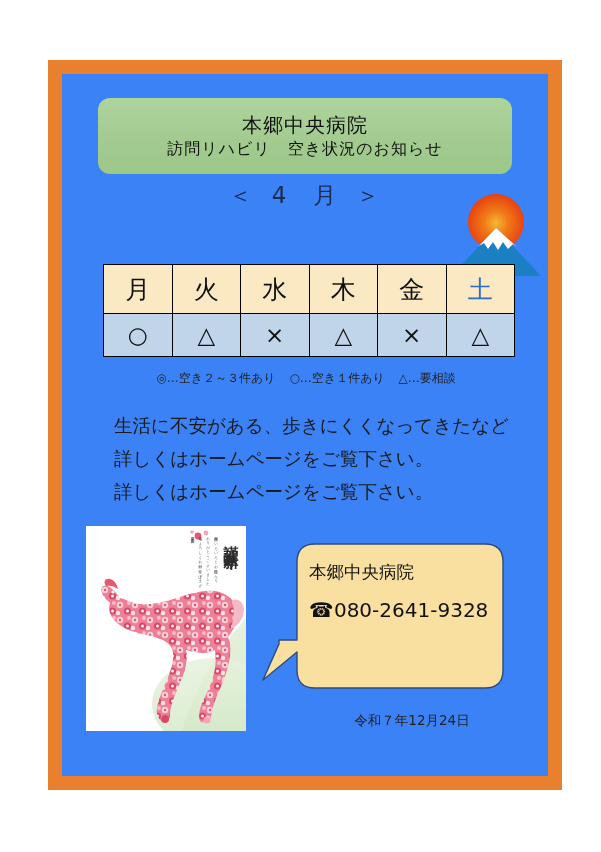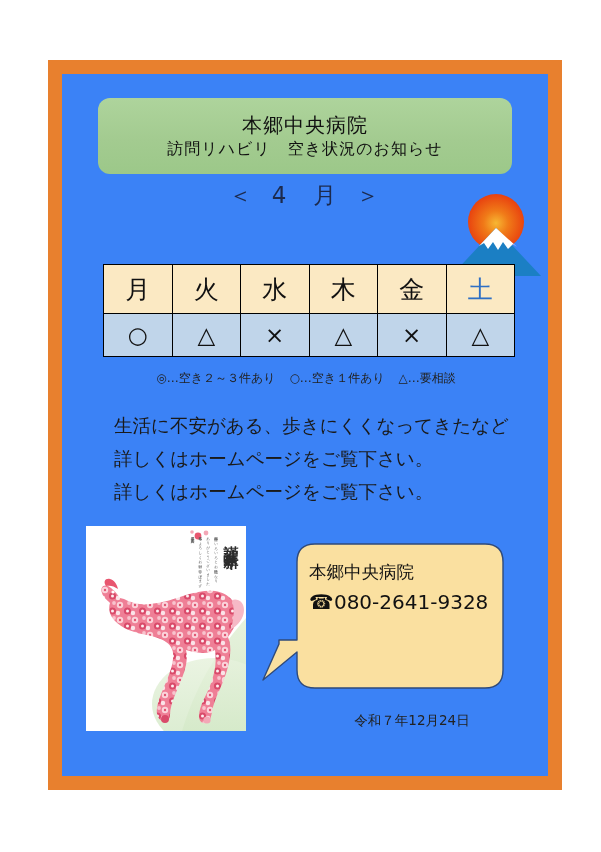--- a/index.html
+++ b/index.html
@@ -96,21 +96,21 @@
   
   #contact-bubble{
     position:absolute;left:195px;top:466px;width:250px;height:152px;
   }
   #contact-bubble svg{position:absolute;left:0;top:0;}
   #contact-lines{
     position:absolute;left:52px;top:18px;width:190px;
     font-size:17.5px;color:#111;line-height:1.62;
   }
   #contact-lines div{white-space:nowrap;}
-  #contact-phone{font-size:20px;letter-spacing:0px;}
+  #contact-phone{font-size:20px;letter-spacing:0px;margin-top:8px;}
 
   
   #issue-date{
     position:absolute;left:250px;top:638px;width:200px;
     text-align:center;font-size:13.5px;color:#222;
   }
 </style>
 </head>
 <body>
 

